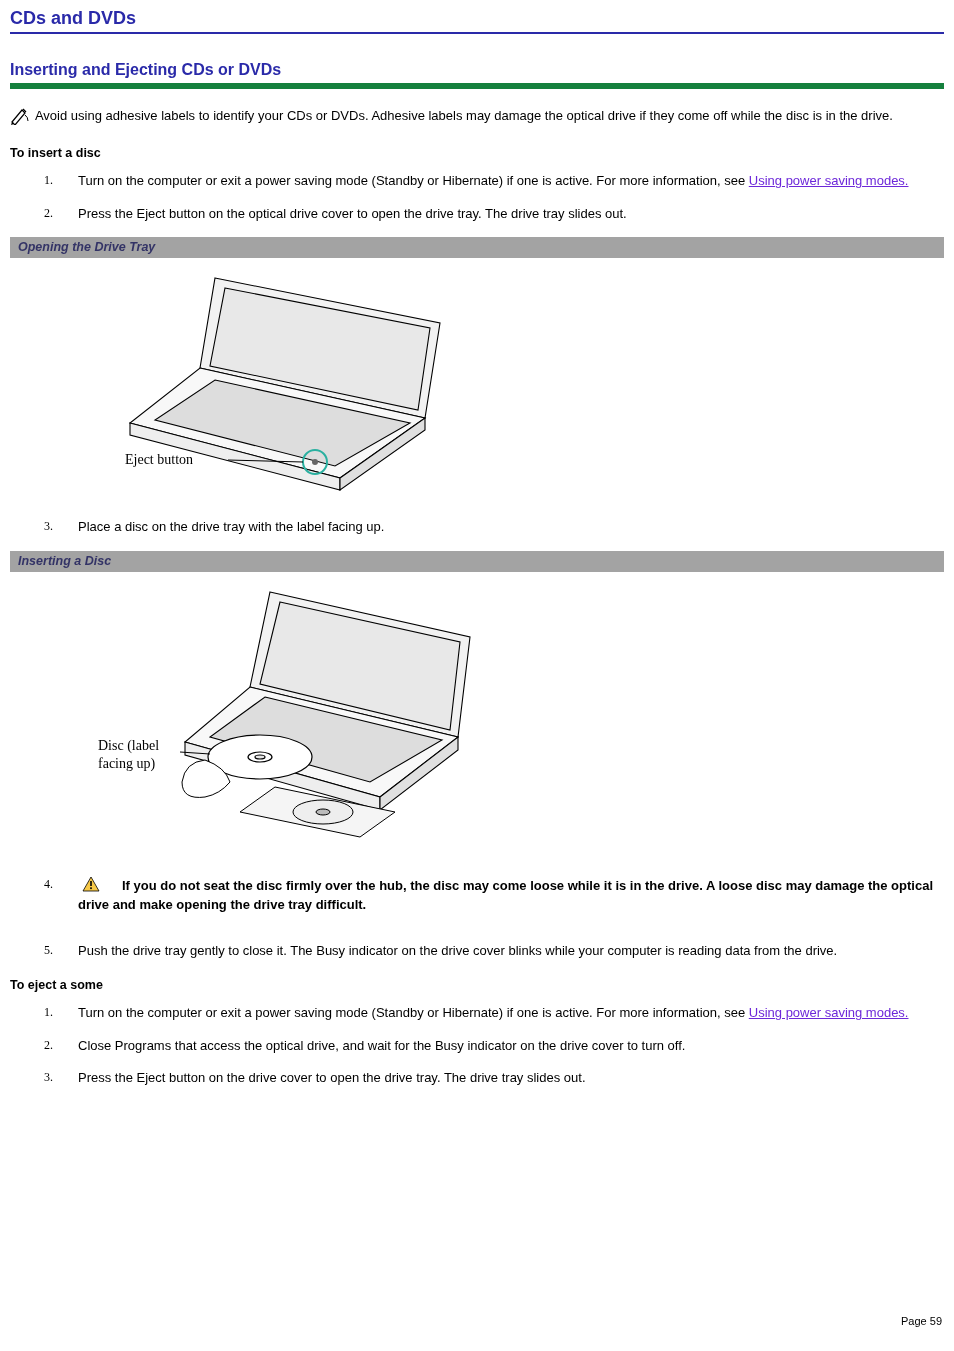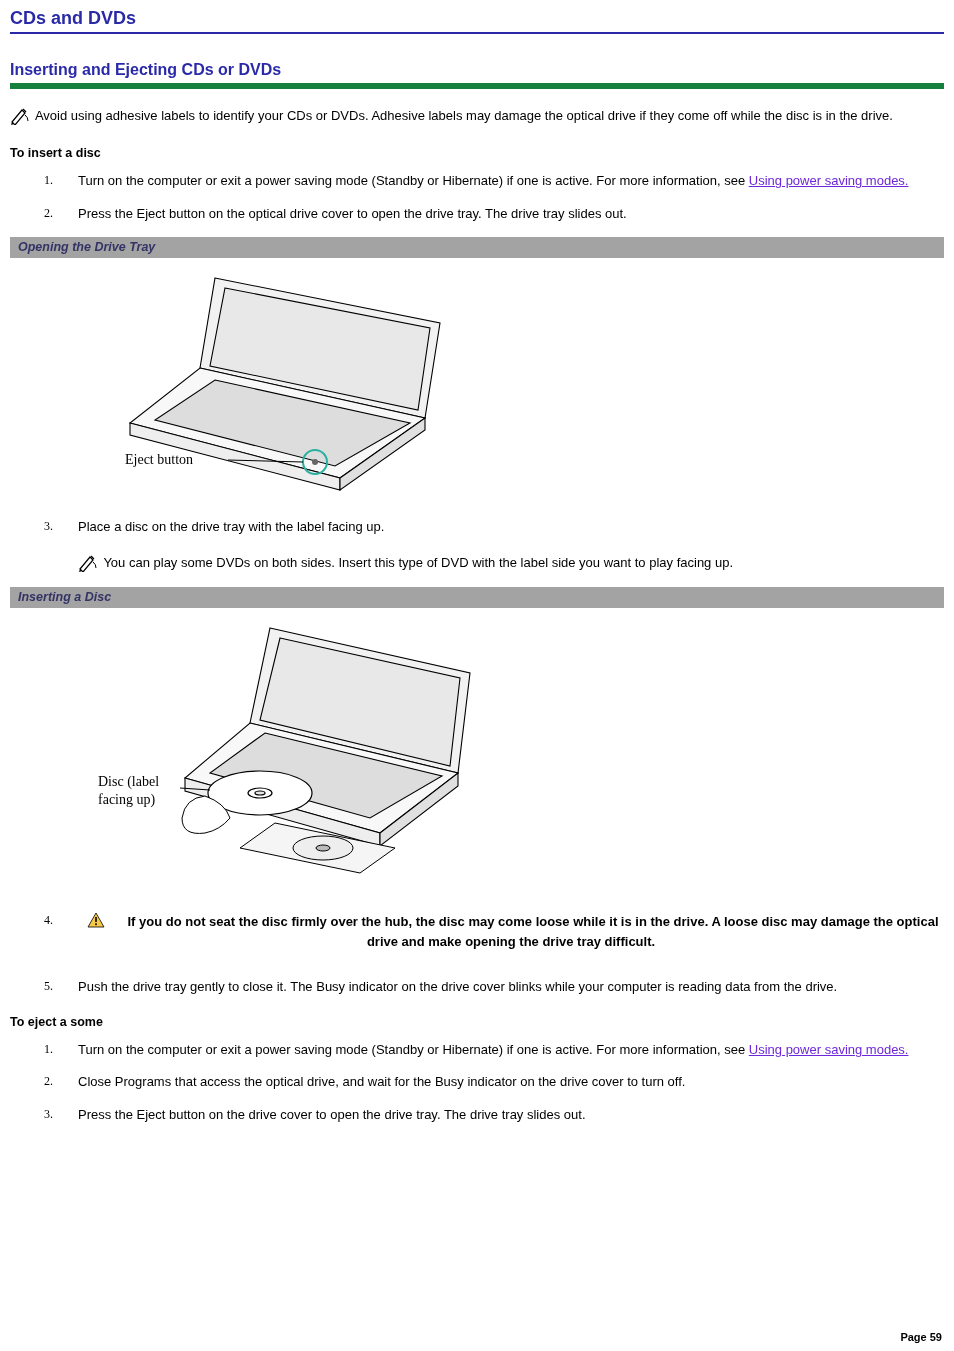--- a/index.html
+++ b/index.html
@@ -79,33 +79,32 @@
   .figure {
     padding: 10px 0 20px 0;
   }
   .figure svg { display: block; }
   .nested-note {
     margin: 18px 0 10px 0;
   }
   .warn-block {
     margin: 14px 0 28px 0;
     font-weight: bold;
-    text-align: center;
   }
   .warn-icon {
     display: inline-block;
     vertical-align: middle;
     margin: 0 22px 0 4px;
   }
   .page-num {
     position: fixed;
-    bottom: 6px;
+    bottom: 22px;
     right: 12px;
     font-size: 11px;
-    font-weight: bold;
+    font-weight: normal;
   }
 </style>
 </head>
 <body>
 
 <div class="chapter-title">CDs and DVDs</div>
 
 <div class="section-title">Inserting and Ejecting CDs or DVDs</div>
 
 <p class="note-para">
@@ -154,31 +153,20 @@
 
     <line x1="218" y1="192" x2="293" y2="194" stroke="#000" stroke-width="1"></line>
 
     <text x="115" y="196" font-family="Verdana" font-size="14" fill="#000">Eject button</text>
   </svg>
 </div>
 
 <ol class="steps" start="3" style="counter-reset: step 2;">
   <li>
     <span>Place a disc on the drive tray with the label facing up.</span>
-    <div class="nested-note">
-      <span class="note-icon">
-        <svg width="22" height="18" viewBox="0 0 22 18">
-          <path d="M2 15 L12 3 L15 6 L5 18 Z" fill="none" stroke="#000" stroke-width="1.2"></path>
-          <path d="M2 15 L1 18 L4 17 Z" fill="#000"></path>
-          <path d="M13 2 L16 5" stroke="#000" stroke-width="1.2"></path>
-          <path d="M15 8 Q18 10 18 14" fill="none" stroke="#000" stroke-width="1"></path>
-        </svg>
-      </span>
-      <span>You can play some DVDs on both sides. Insert this type of DVD with the label side you want to play facing up.</span>
-    </div>
   </li>
 </ol>
 
 <div class="caption-bar">Inserting a Disc</div>
 
 <div class="figure">
   <svg width="480" height="260" viewBox="0 0 480 260">
 
     <g stroke="#000" stroke-width="1.1" fill="#fff">
       <polygon points="260,10 460,55 448,155 240,105" fill="#f2f2f2"></polygon>

